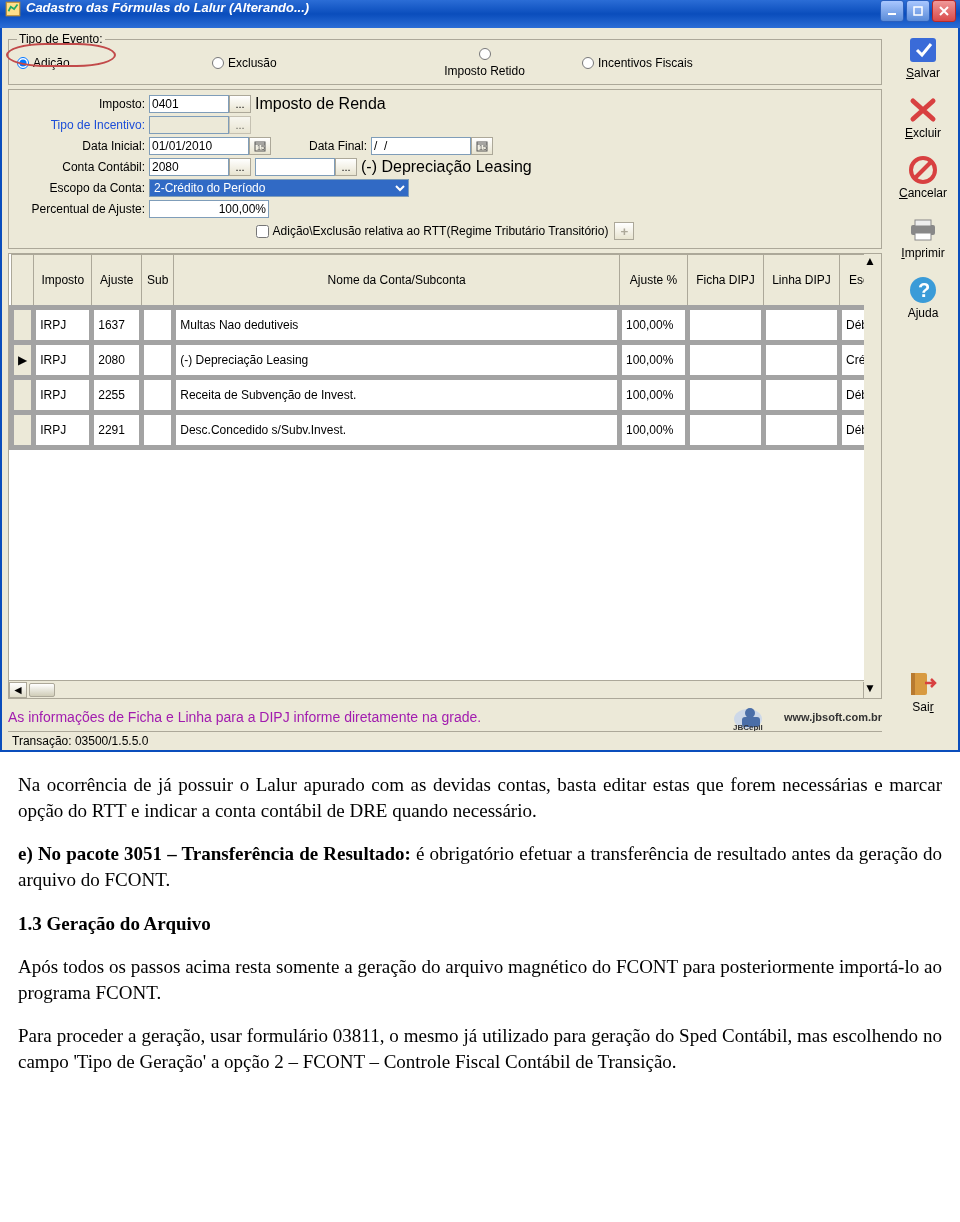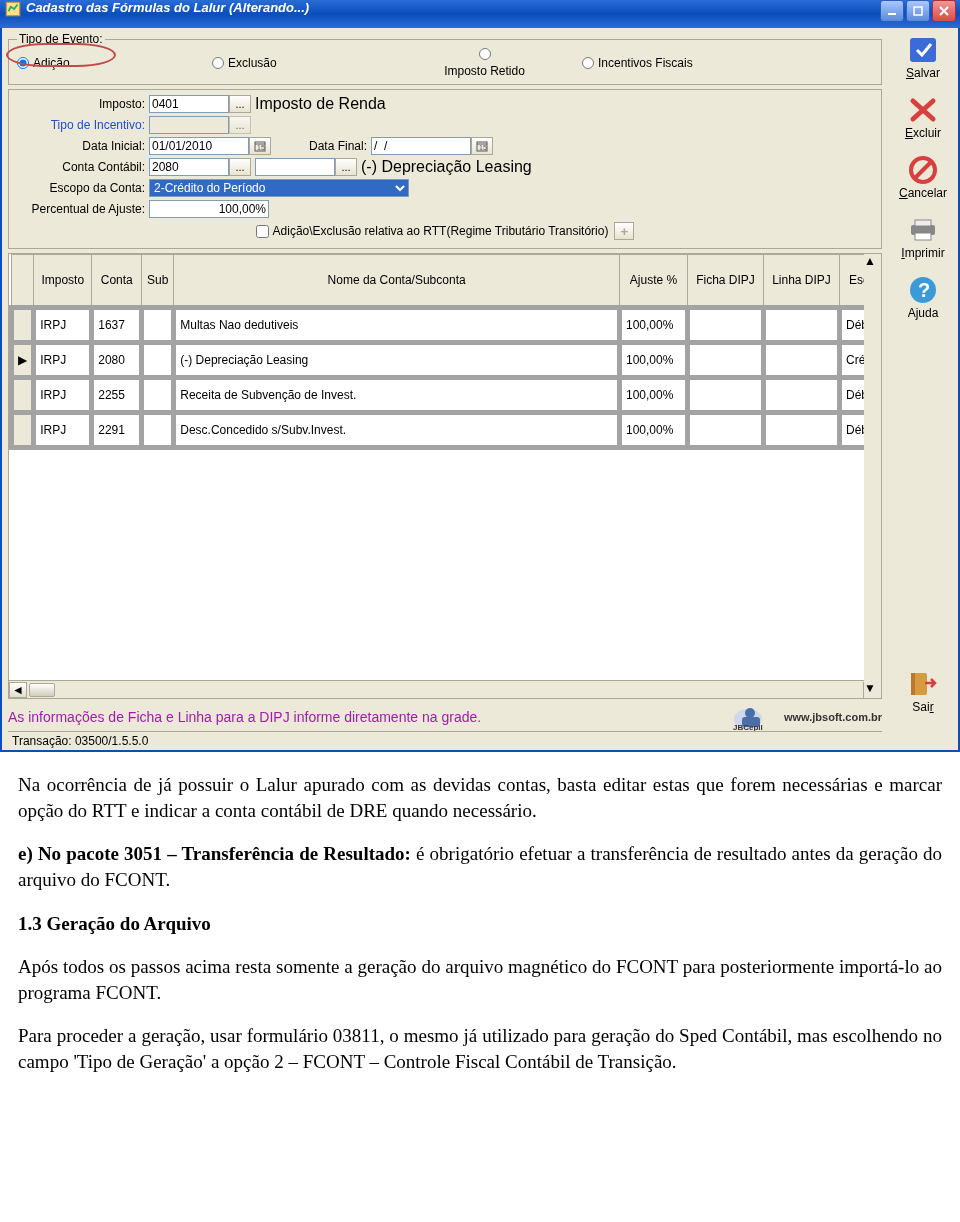--- a/index.html
+++ b/index.html
@@ -164,21 +164,21 @@
         <button class="plus-btn">+</button>
       </div>
     </fieldset>
 
     <div class="grid-wrap" style="position:relative;">
       <table class="grid">
         <thead>
             <tr>
           <th class="row-indicator"></th>
           <th style="width:58px;">Imposto</th>
-          <th style="width:50px;">Conta</th>
+          <th style="width:50px;">Ajuste</th>
           <th style="width:32px;">Sub</th>
           <th>Nome da Conta/Subconta</th>
           <th style="width:68px;">Ajuste %</th>
           <th style="width:76px;">Ficha DIPJ</th>
           <th style="width:76px;">Linha DIPJ</th>
           <th style="width:38px;">Esc</th>
         </tr>
           </thead>
         <tbody id="grid-body">
             <tr>

